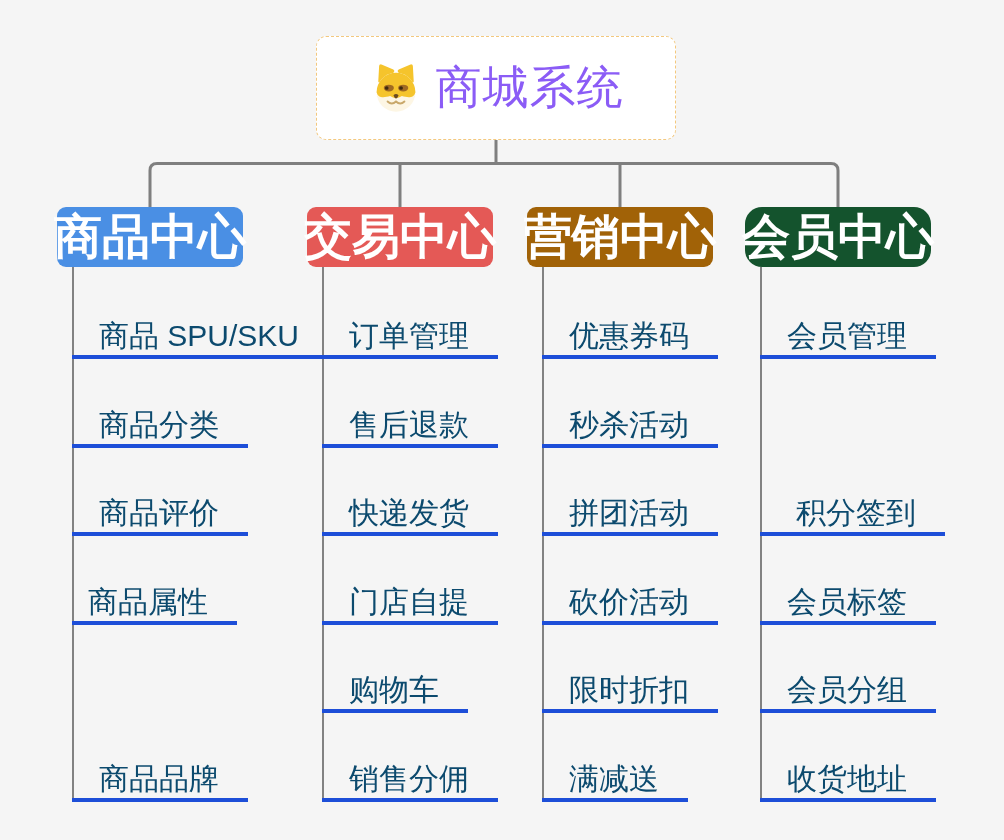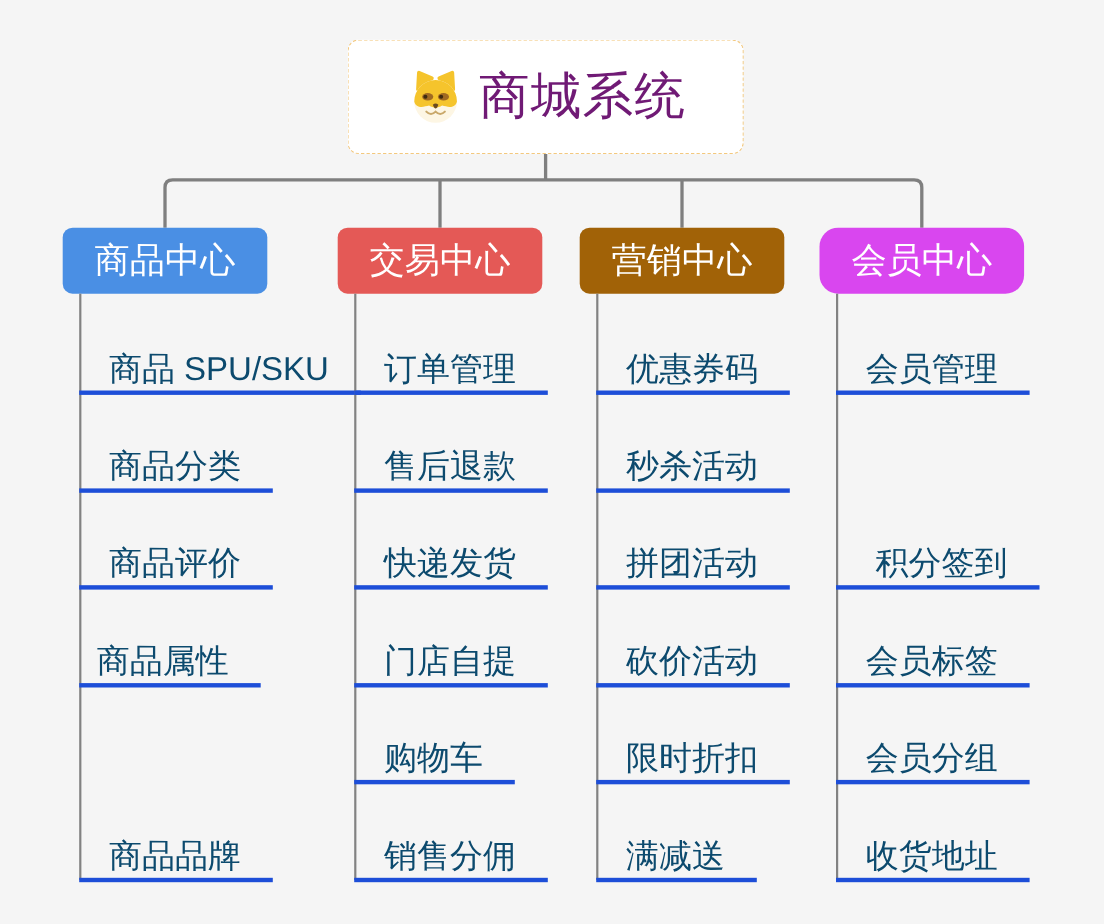--- a/index.html
+++ b/index.html
@@ -39,26 +39,27 @@
   }
   .doge{
     display:inline-flex;
     width:54px; height:50px;
   }
   .branch-node{
     position:absolute;
     width:186px; height:60px;
     border-radius:9px;
     color:#ffffff;
-    font-size:32px;
+    font-size:48px;
     display:flex;
     align-items:center;
     justify-content:center;
     white-space:nowrap;
     cursor:default;
+    font-weight:bold;
   }
   .trunk{
     position:absolute;
     width:2px;
     background:#828282;
   }
   .subtopic{
     position:absolute;
     font-size:30px;
     line-height:30px;
@@ -89,21 +90,21 @@
         <circle cx="32" cy="34" r="23" fill="#fdf6e4"></circle>
         <path d="M9 34 A23 23 0 0 1 55 34 C53 42 45 40 39 38.5 C34.5 41.5 29.5 41.5 25 38.5 C19 40 11 42 9 34 Z" fill="#f5c42c"></path>
         <ellipse cx="23.5" cy="29" rx="6" ry="4" fill="#a06a22"></ellipse>
         <circle cx="21" cy="29" r="2.2" fill="#3e2a10"></circle>
         <ellipse cx="40.5" cy="29" rx="6" ry="4" fill="#a06a22"></ellipse>
         <circle cx="38" cy="29" r="2.2" fill="#3e2a10"></circle>
         <path d="M29 37.5 q3 -2.5 6 0 q-1.4 4 -3 4 q-1.6 0 -3 -4 z" fill="#6b4a20"></path>
         <path d="M22 45 q5 5 10 0 q5 5 10 0" stroke="#c9a86a" stroke-width="2.2" fill="none" stroke-linecap="round"></path>
       </svg>
     </span>
-    <span class="root-title" id="root-title" style="color: #701a75;">商城系统</span>
+    <span class="root-title" id="root-title" style="color: #8b5cf6;">商城系统</span>
   </div>
 
 <div class="branch-node" style="left: 57px; top: 207px; background: rgb(74, 143, 228);">
       <span>商品中心</span>
     </div>
     <div class="trunk" style="left: 72px; top: 267px; height: 533px;"></div>
     <div class="subtopic" style="left: 72px; top: 321px;">商品 SPU/SKU</div>
     <div class="subtopic" style="left: 72px; top: 410px;">商品分类</div>
     <div class="subtopic" style="left: 72px; top: 498px;">商品评价</div>
     <div class="subtopic" style="left: 72px; top: 587px; padding-left: 16px;">商品属性</div>
@@ -121,21 +122,21 @@
     <div class="branch-node" style="left: 527px; top: 207px; background: #a16207;">
       <span>营销中心</span>
     </div>
     <div class="trunk" style="left: 542px; top: 267px; height: 533px;"></div>
     <div class="subtopic" style="left: 542px; top: 321px;">优惠券码</div>
     <div class="subtopic" style="left: 542px; top: 410px; text-align: right;">秒杀活动</div>
     <div class="subtopic" style="left: 542px; top: 498px;">拼团活动</div>
     <div class="subtopic" style="left: 542px; top: 587px;">砍价活动</div>
     <div class="subtopic" style="left: 542px; top: 675px;">限时折扣</div>
     <div class="subtopic" style="left: 542px; top: 764px;">满减送</div>
-    <div class="branch-node" style="left: 745px; top: 207px; background: #d946ef; border-radius: 17px;">
+    <div class="branch-node" style="left: 745px; top: 207px; background: #14532d; border-radius: 17px;">
       <span>会员中心</span>
     </div>
     <div class="trunk" style="left: 760px; top: 267px; height: 533px;"></div>
     <div class="subtopic" style="left: 760px; top: 321px;">会员管理</div>
     <div class="subtopic" style="left: 760px; top: 498px; padding-left: 36px;">积分签到</div>
     <div class="subtopic" style="left: 760px; top: 587px;">会员标签</div>
     <div class="subtopic" style="left: 760px; top: 675px;">会员分组</div>
     <div class="subtopic" style="left: 760px; top: 764px;">收货地址</div>
   </div>
 

